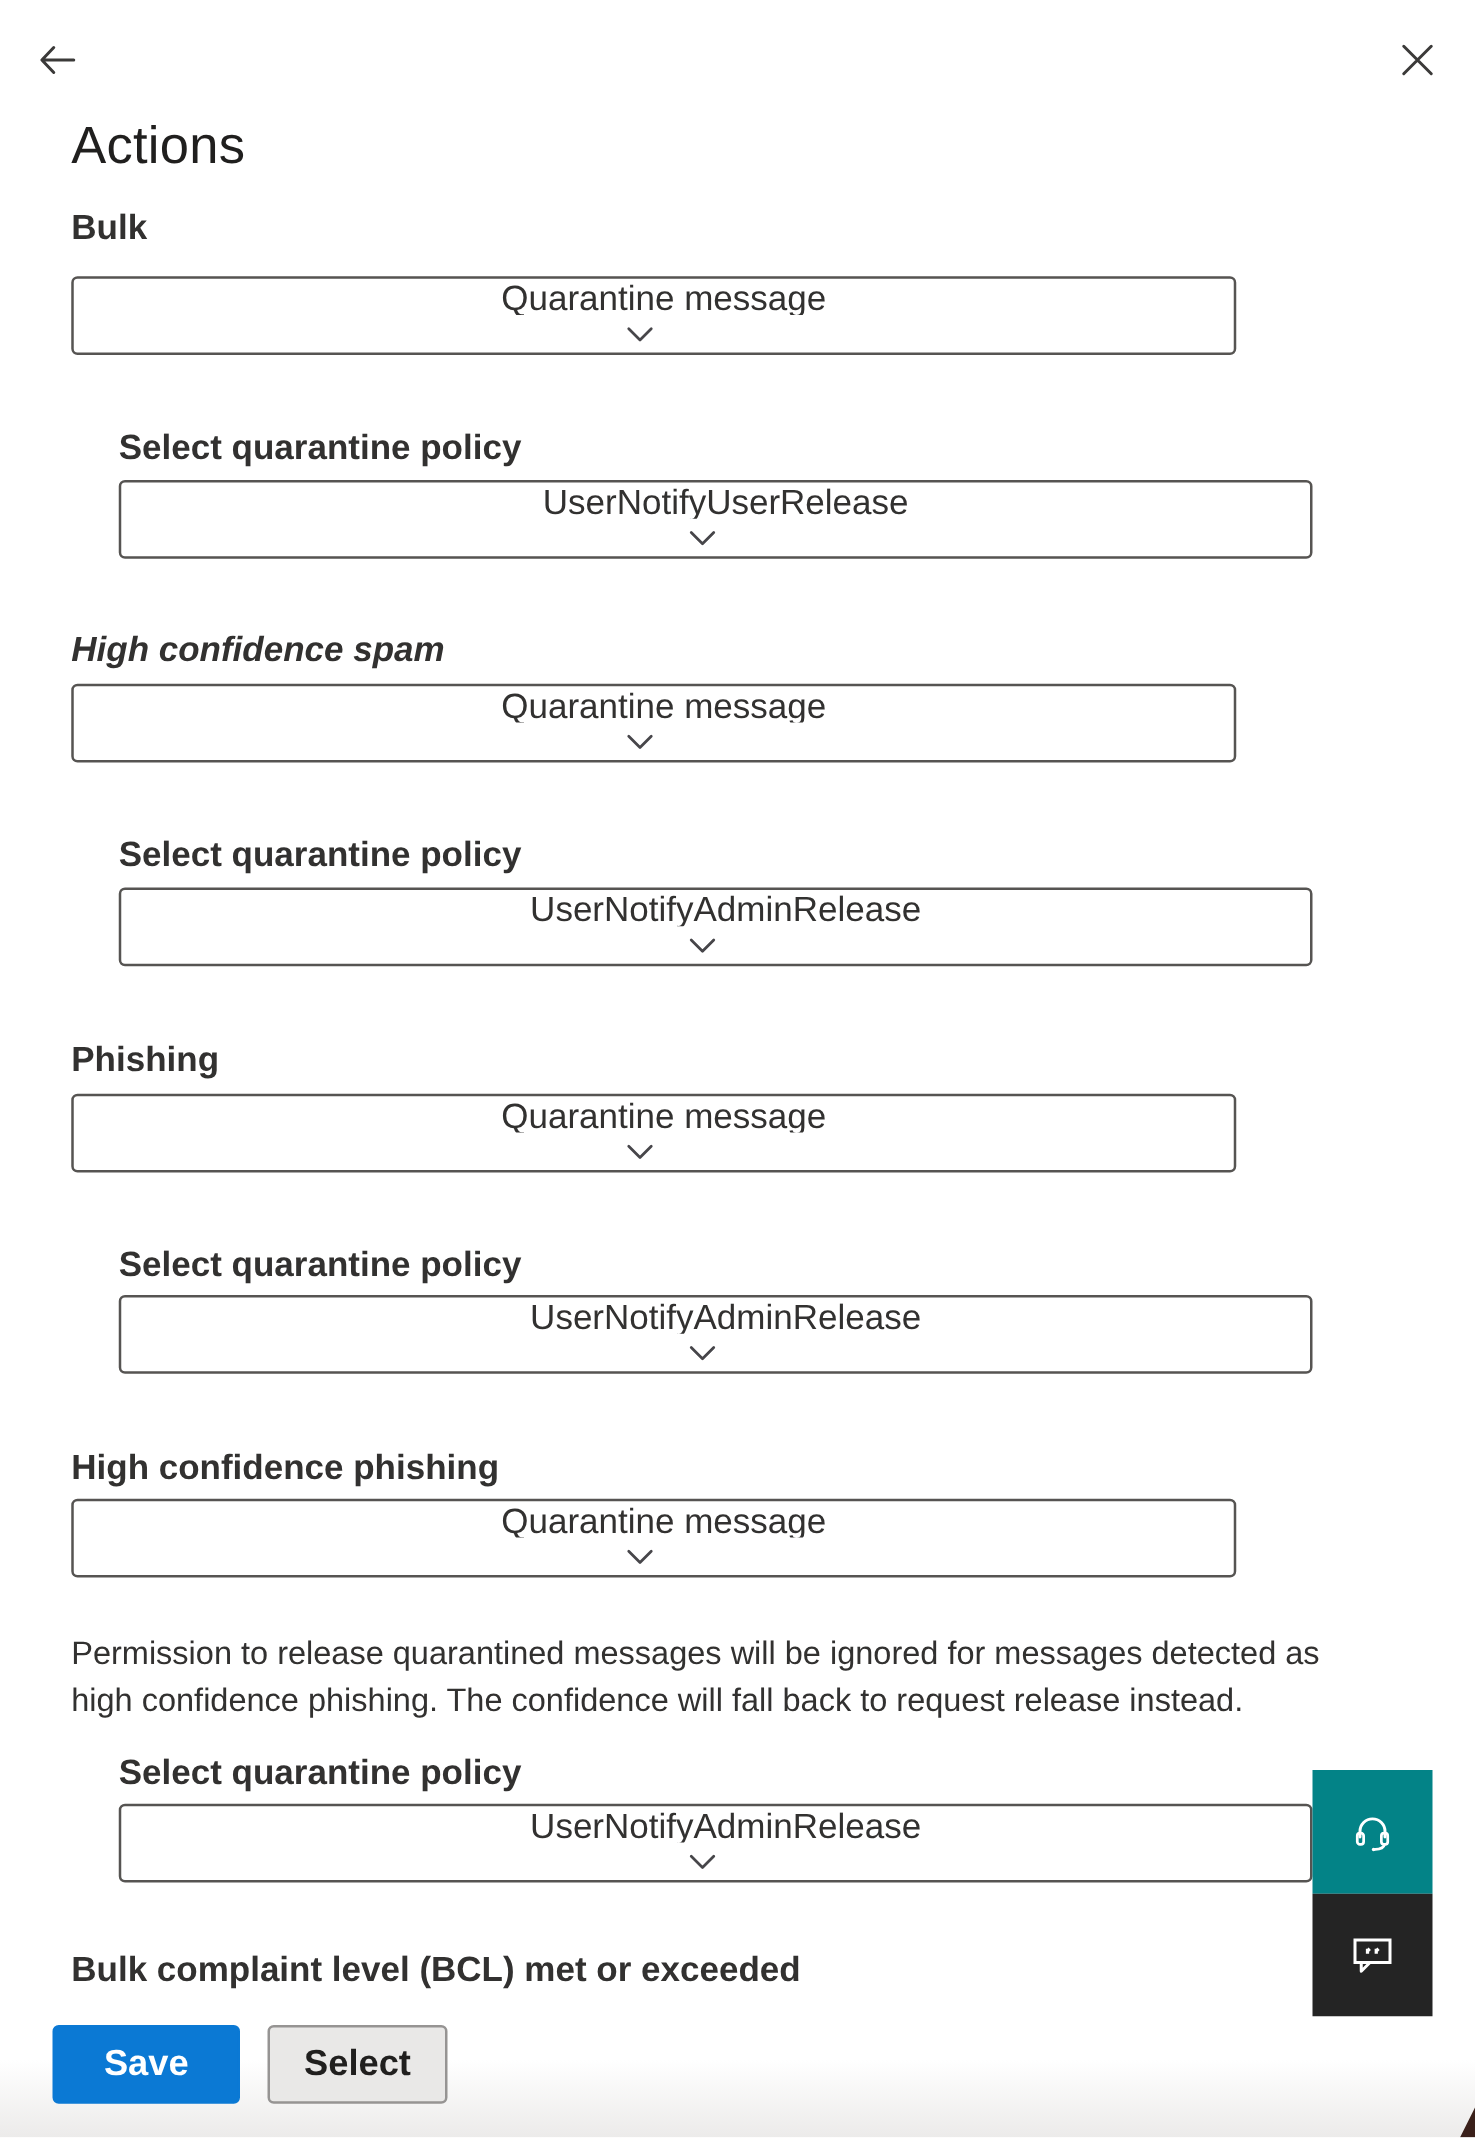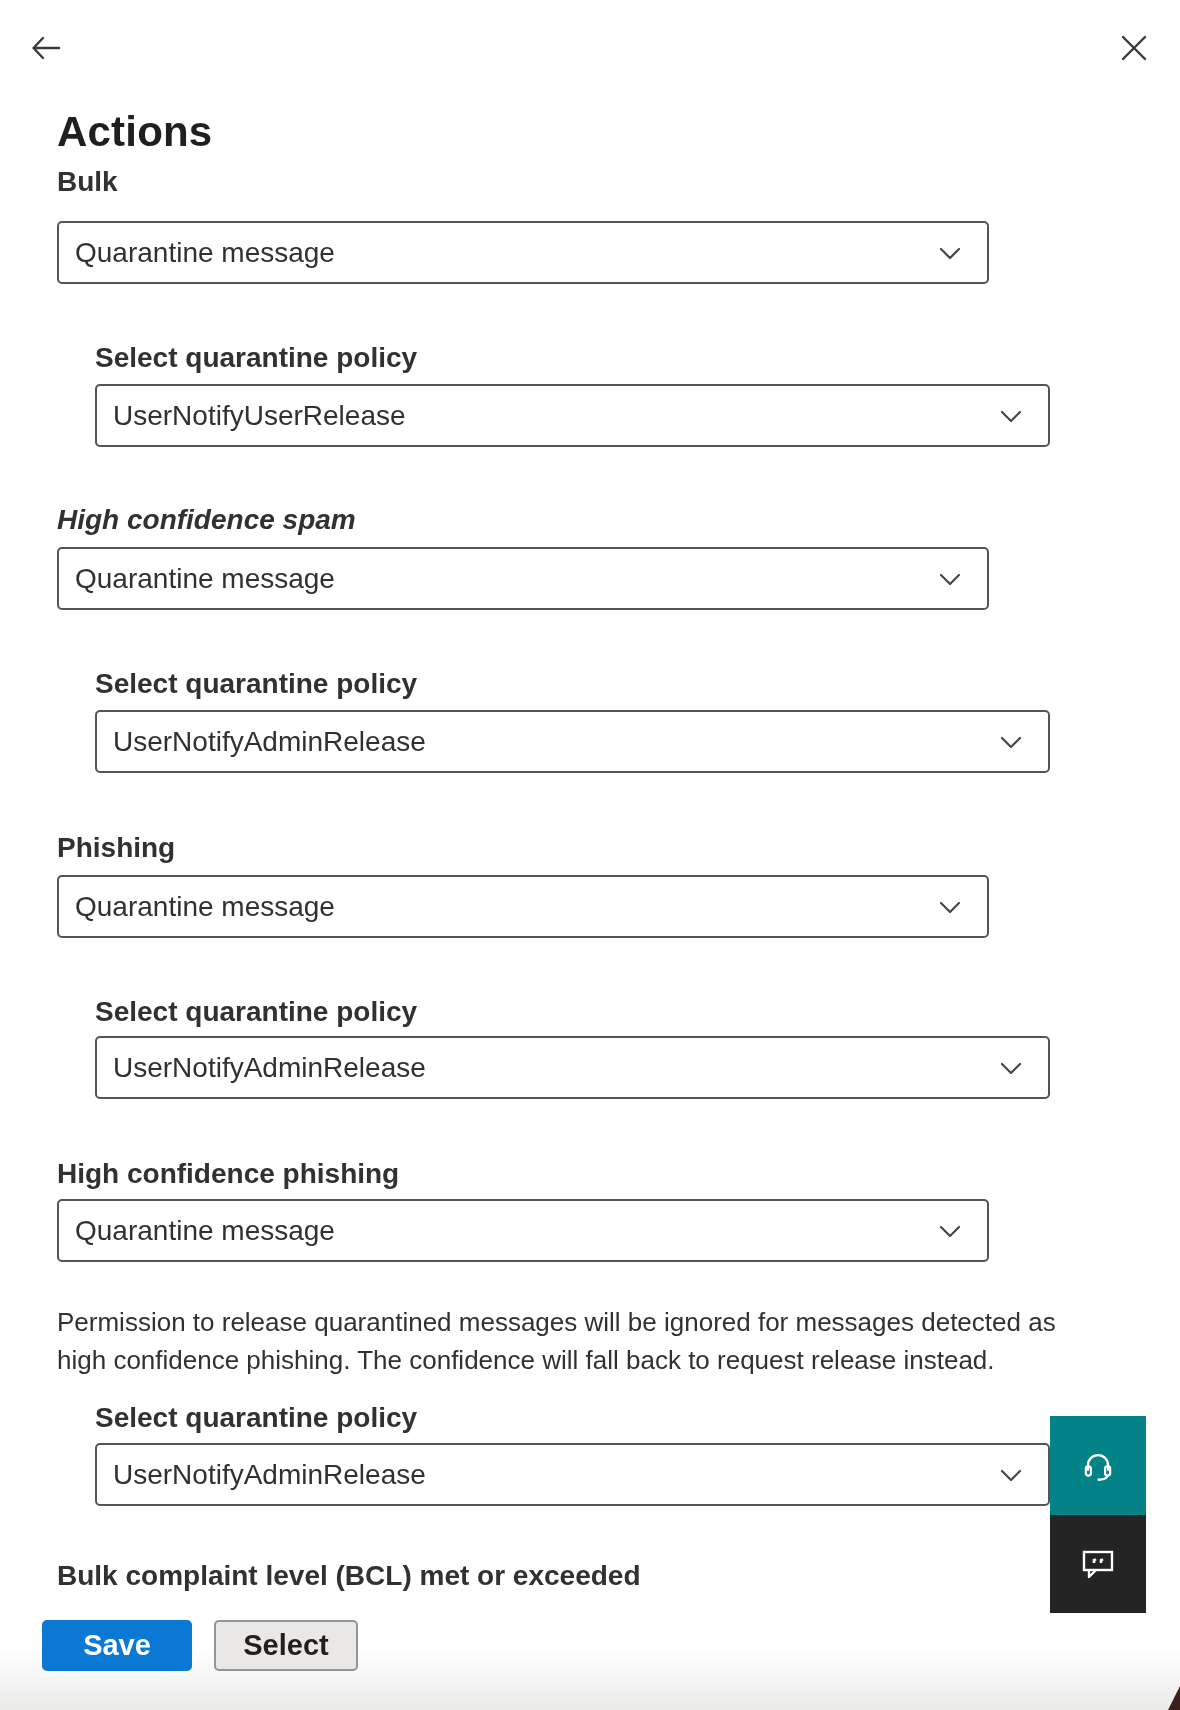--- a/index.html
+++ b/index.html
@@ -12,34 +12,34 @@
   }
 
   
   .icon-btn {
     position:absolute; width:44px; height:44px;
     display:flex; align-items:center; justify-content:center;
     background:transparent; border:none; cursor:pointer; z-index:4;
   }
 
   .page-title {
-    position:absolute; left:57px; top:108px;
-    font-size:42px; font-weight:700; color:#201f1e; letter-spacing:0.2px;
+    position:absolute; left:57px; top:92px;
+    font-size:42px; font-weight:400; color:#201f1e; letter-spacing:0.2px;
   }
 
   .field-label {
     position:absolute; font-size:28px; font-weight:700; color:#323130;
     white-space:nowrap;
   }
   .field-label.sub { font-weight:700; }
 
   .combo {
     position:absolute; height:63px;
     border:2px solid #565452; border-radius:5px; background:#fff;
-    display:flex; align-items:center; cursor:pointer; z-index:2;
+    display:flex; align-items:center; cursor:pointer; z-index:2;flex-direction:column;
   }
   .combo .combo-text {
     font-size:28px; color:#323130; padding-left:16px; white-space:nowrap;
     flex:1 1 auto; overflow:hidden;
   }
   .combo .chev {
     flex:0 0 auto; margin-right:22px; display:block;
   }
 
   .note-text {
@@ -53,21 +53,21 @@
     white-space:nowrap;
   }
 
   .footer {
     position:absolute; left:0; top:1597px; width:1180px; height:113px;
     background:linear-gradient(180deg,#ffffff 0%,#ffffff 45%,#ecebea 100%);
     z-index:5;
   }
 
   .btn {
-    position:absolute; top:23px; height:51px;
+    position:absolute; top:23px; height:63px;
     font-size:29px; font-weight:700; text-align:center;
     border-radius:5px; cursor:pointer;
     display:flex; align-items:center; justify-content:center;
     font-family:inherit;
   }
   .btn-primary {
     left:42px; width:150px;
     background:#0b79d4; color:#ffffff; border:2px solid #0b79d4;
   }
   .btn-default {

